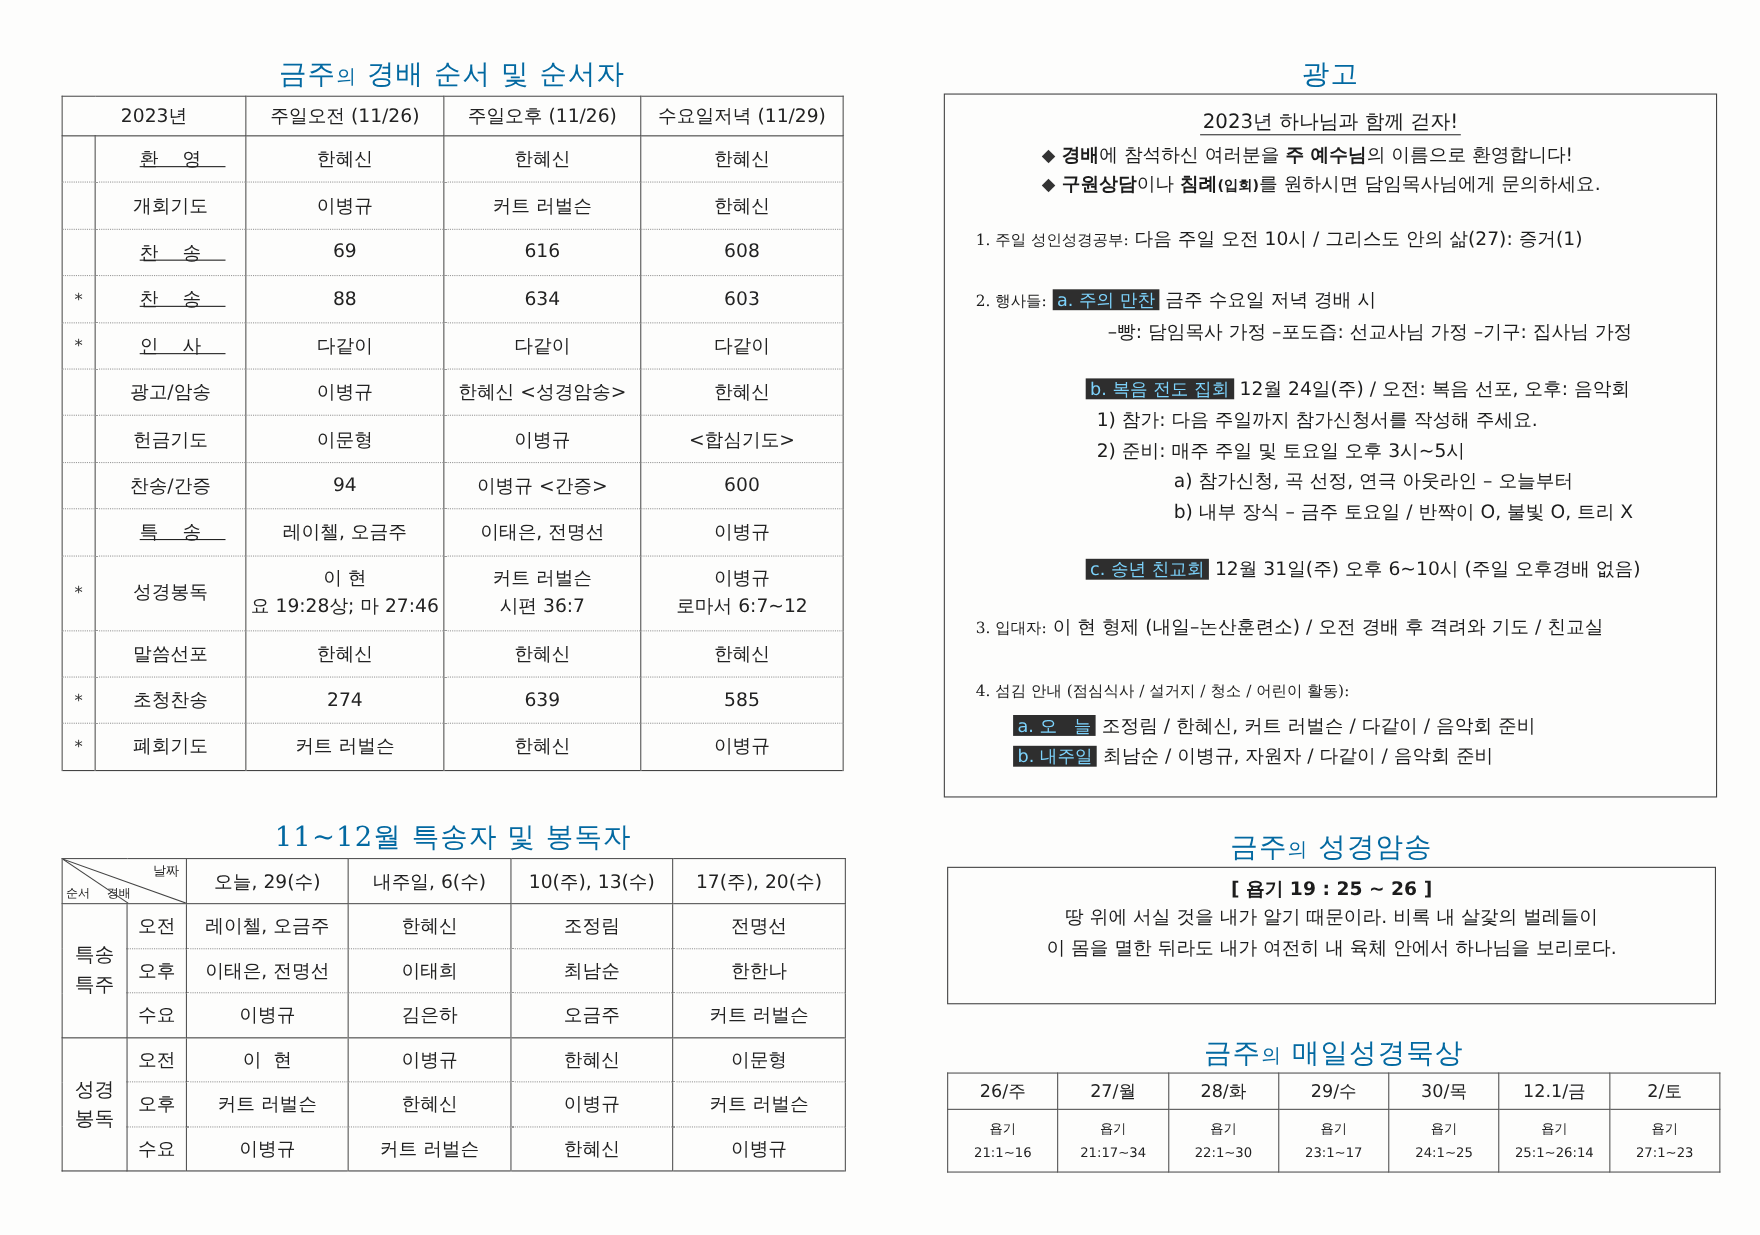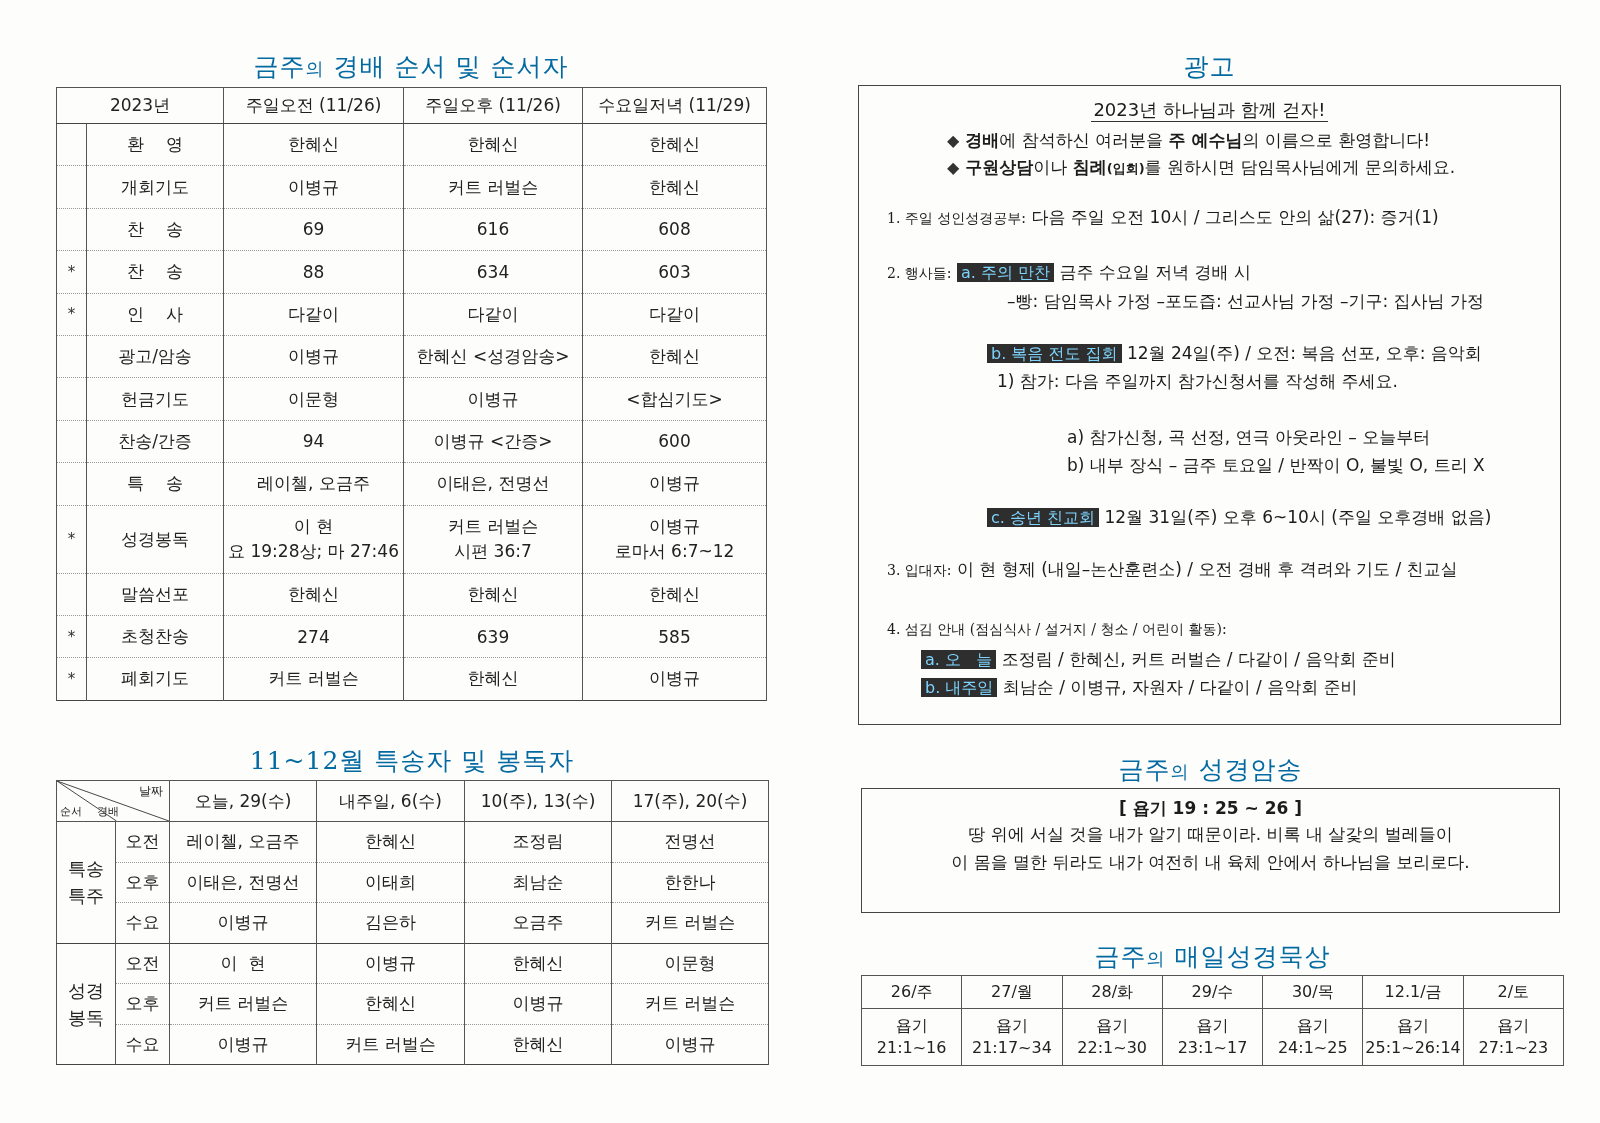--- a/index.html
+++ b/index.html
@@ -15,21 +15,21 @@
 
   table { border-collapse: collapse; position: absolute; table-layout: fixed; }
   td, th { text-align: center; vertical-align: middle; font-weight: normal; color: #222; }
 
   
   #order-table { left: 56px; top: 87px; width: 710px; border: 1.5px solid #444; }
   #order-table th { height: 36px; border: 1px solid #555; border-bottom: 1.5px solid #444; font-size: 17px; }
   #order-table td { height: 42.4px; font-size: 17px; border-left: 1px solid #555; border-right: 1px solid #555; border-top: 1px dotted #999; border-bottom: 1px dotted #999; }
   #order-table td.star { font-size: 15px; color: #333; }
   #order-table td.label { letter-spacing: 0px; }
-  #order-table td.spaced { letter-spacing: 22px; text-indent: 22px; }
+  #order-table td.spaced { letter-spacing: 22px; text-indent: 22px; text-decoration: underline; }
   #order-table tr.tall td { height: 68px; line-height: 25px; }
 
   
   #special-table { left: 56px; top: 780px; width: 712px; border: 1.5px solid #444; }
   #special-table th { height: 41px; border: 1px solid #555; font-size: 17px; }
   #special-table td { height: 40.5px; font-size: 17px; border-left: 1px solid #555; border-right: 1px solid #555; border-top: 1px dotted #999; border-bottom: 1px dotted #999; }
   #special-table td.group { font-size: 18px; line-height: 27px; border-top: 1.5px solid #444; border-bottom: 1.5px solid #444; }
   #special-table tr.group-start td { border-top: 1.5px solid #444; }
   #special-table th.diag { position: relative; padding: 5px; }
   .diag-svg { position: absolute; left: 0; top: 0; width: 100%; height: 100%; }
@@ -48,21 +48,21 @@
   .diamond { font-size: 16px; color: #333; margin-right: 6px; }
 
   
   #verse-box { position: absolute; left: 861px; top: 788px; width: 699px; height: 125px; border: 1.5px solid #444; text-align: center; }
   #verse-box .ref { margin-top: 8px; font-size: 17px; font-weight: bold; }
   #verse-box .line { font-size: 17px; line-height: 28px; }
 
   
   #daily-table { left: 861px; top: 975px; width: 703px; border: 1.5px solid #444; }
   #daily-table th { height: 33px; border: 1px solid #555; font-size: 16px; }
-  #daily-table td { height: 57px; border: 1px solid #555; font-size: 16px; line-height: 22px; }
+  #daily-table td { height: 57px; border: 1px solid #555; font-size: 12px; line-height: 22px; }
 </style>
 </head>
 <body>
 
 <div class="section-title" style="left:56px; width:710px; top:50px;">
   <span>금주</span><span class="small">의</span><span> 경배 순서 및 순서자</span>
 </div>
 
 <table id="order-table">
   <colgroup>
@@ -284,20 +284,21 @@
 
   <div class="ad-line" style="left:28px; top:175px;">
     <span class="ad-num">2. 행사들:</span> <span class="tag">a. 주의 만찬</span> <span>금주 수요일 저녁 경배 시</span>
   </div>
   <div class="ad-line" style="left:148px; top:204px;">–빵: 담임목사 가정 –포도즙: 선교사님 가정 –기구: 집사님 가정</div>
 
   <div class="ad-line" style="left:128px; top:256px;">
     <span class="tag">b. 복음 전도 집회</span> <span>12월 24일(주) / 오전: 복음 선포, 오후: 음악회</span>
   </div>
   <div class="ad-line" style="left:138px; top:284px;">1) 참가: 다음 주일까지 참가신청서를 작성해 주세요.</div>
+  <div class="ad-line" style="left:138px; top:312px;">2) 준비: 매주 주일 및 토요일 오후 3시~5시</div>
   <div class="ad-line" style="left:208px; top:340px;">a) 참가신청, 곡 선정, 연극 아웃라인 – 오늘부터</div>
   <div class="ad-line" style="left:208px; top:368px;">b) 내부 장식 – 금주 토요일 / 반짝이 O, 불빛 O, 트리 X</div>
 
   <div class="ad-line" style="left:128px; top:420px;">
     <span class="tag">c. 송년 친교회</span> <span>12월 31일(주) 오후 6~10시 (주일 오후경배 없음)</span>
   </div>
 
   <div class="ad-line" style="left:28px; top:472px;">
     <span class="ad-num">3. 입대자:</span> <span>이 현 형제 (내일–논산훈련소) / 오전 경배 후 격려와 기도 / 친교실</span>
   </div>

